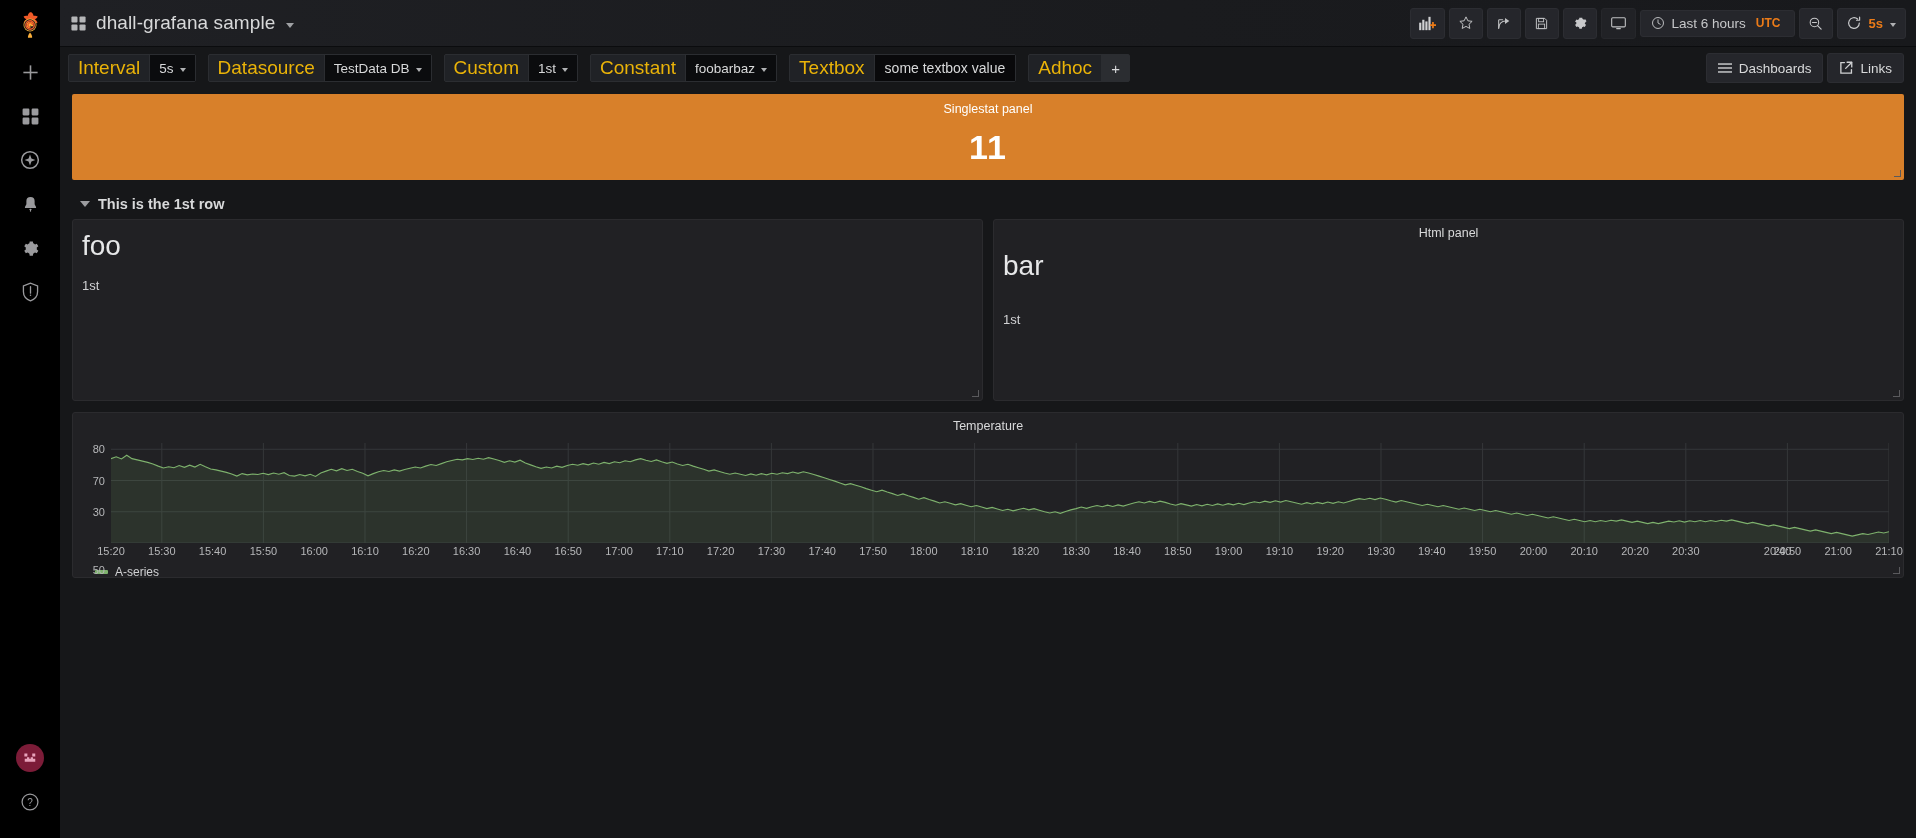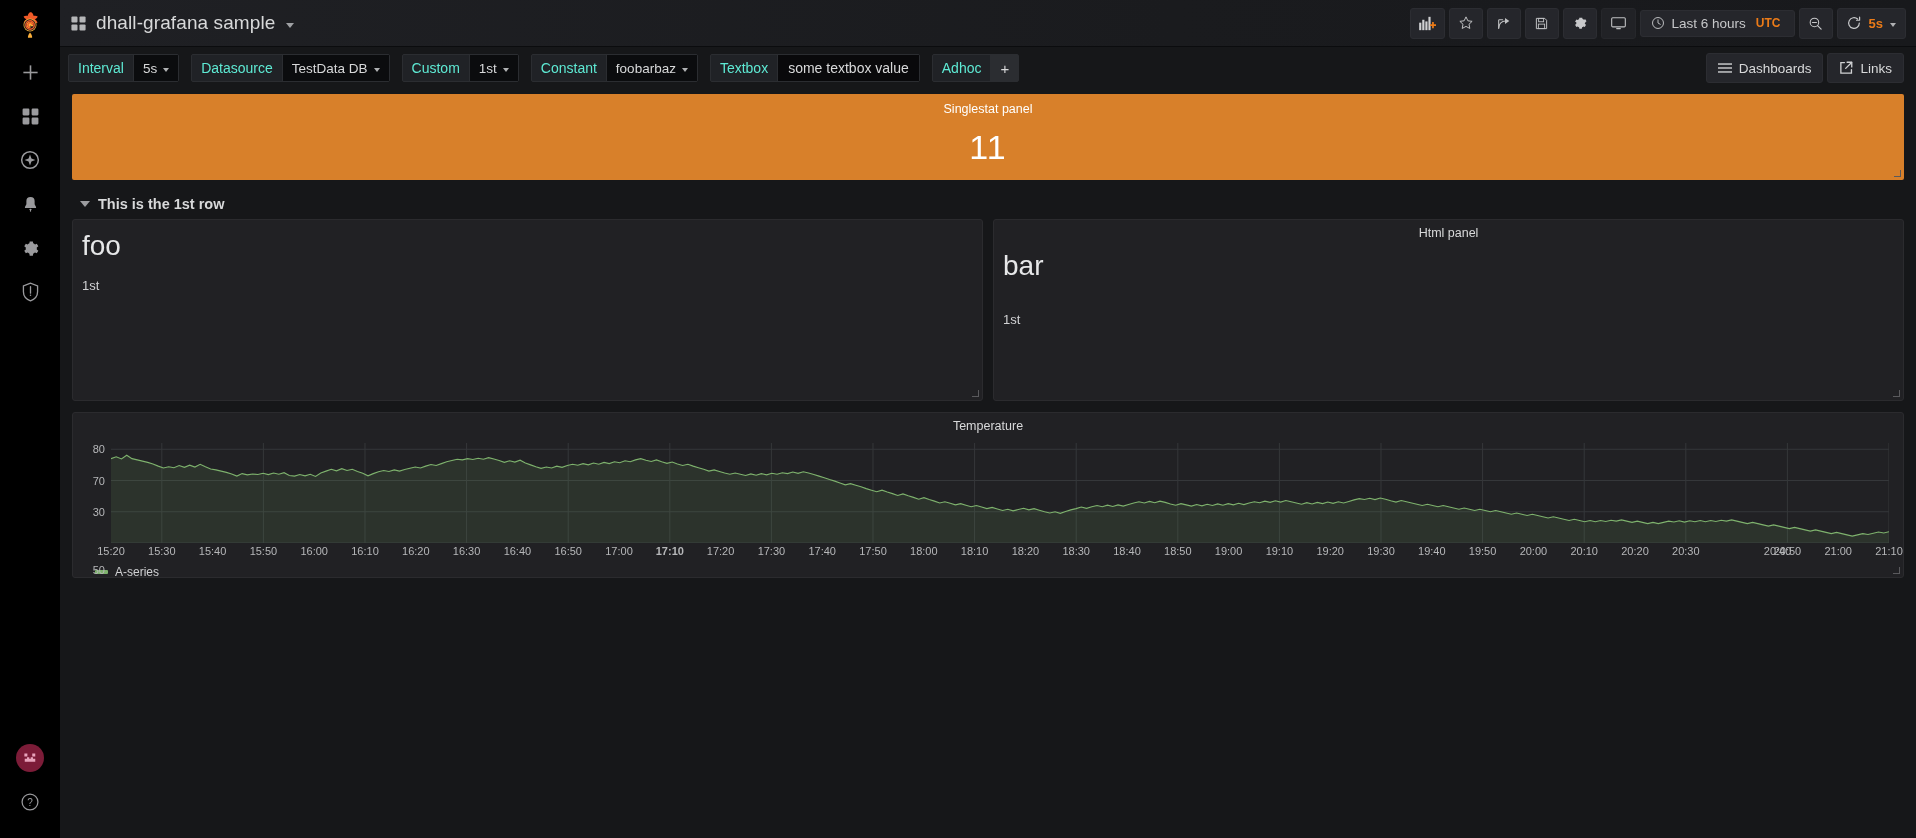--- a/index.html
+++ b/index.html
@@ -66,21 +66,21 @@
   #submenu {
     position: absolute; left: 60px; top: 47px; right: 0; height: 42px;
     display: flex; align-items: center; padding: 0 12px 0 8px;
   }
   .var {
     display: flex; align-items: center; height: 28px;
     background: #202226; border: 1px solid #2b2d31; border-radius: 2px;
     margin-right: 12px;
   }
   .var-label {
-    padding: 0 9px; font-size: 14px; color: #5eead4; line-height: 26px; white-space: nowrap;
+    padding: 0 9px; font-size: 19px; color: #eab308; line-height: 26px; white-space: nowrap;
   }
   .var-value {
     display: flex; align-items: center; gap: 6px;
     height: 26px; padding: 0 9px; background: #0b0c0e;
     border-left: 1px solid #2b2d31;
     font-size: 13.5px; color: #d8d9da; white-space: nowrap; cursor: pointer;
   }
   .var-value.textbox { background: #09090b; min-width: 133px; font-size: 14px; padding: 0 10px;}
   .caret-sm {
     width: 0; height: 0; border-left: 3.5px solid transparent; border-right: 3.5px solid transparent;
@@ -120,21 +120,21 @@
     border-right: 1px solid #5a5a5d; border-bottom: 1px solid #5a5a5d;
   }
   
   #singlestat {
     height: 86px; margin-top: 5px;
     display: flex; flex-direction: column; align-items: center;
     border: none; border-radius: 2px;
   }
   #singlestat .panel-title { color: #ffffff; padding-top: 8px; font-size: 12.5px; }
   .ss-value {
-    font-size: 34px; color: #ffffff; font-weight: 400;
+    font-size: 34px; color: #ffffff; font-weight: 700;
     margin-top: 12px; letter-spacing: 1px;
   }
   
   .row-header {
     display: flex; align-items: center; gap: 8px;
     height: 30px; margin-top: 9px; padding-left: 8px; cursor: pointer;
   }
   .row-chevron {
     width: 0; height: 0; border-left: 5px solid transparent; border-right: 5px solid transparent;
     border-top: 6px solid #9c9da0;
@@ -467,21 +467,21 @@
           <div class="x-label" style="left: 2.85714%;">15:30</div>
           <div class="x-label" style="left: 5.71429%;">15:40</div>
           <div class="x-label" style="left: 8.57143%;">15:50</div>
           <div class="x-label" style="left: 11.4286%;">16:00</div>
           <div class="x-label" style="left: 14.2857%;">16:10</div>
           <div class="x-label" style="left: 17.1429%;">16:20</div>
           <div class="x-label" style="left: 20%;">16:30</div>
           <div class="x-label" style="left: 22.8571%;">16:40</div>
           <div class="x-label" style="left: 25.7143%;">16:50</div>
           <div class="x-label" style="left: 28.5714%;">17:00</div>
-          <div class="x-label" style="left: 31.4286%; font-weight: bold;">17:10</div>
+          <div class="x-label" style="left: 31.4286%;">17:10</div>
           <div class="x-label" style="left: 34.2857%;">17:20</div>
           <div class="x-label" style="left: 37.1429%;">17:30</div>
           <div class="x-label" style="left: 40%;">17:40</div>
           <div class="x-label" style="left: 42.8571%;">17:50</div>
           <div class="x-label" style="left: 45.7143%;">18:00</div>
           <div class="x-label" style="left: 48.5714%;">18:10</div>
           <div class="x-label" style="left: 51.4286%;">18:20</div>
           <div class="x-label" style="left: 54.2857%;">18:30</div>
           <div class="x-label" style="left: 57.1429%;">18:40</div>
           <div class="x-label" style="left: 60%;">18:50</div>

